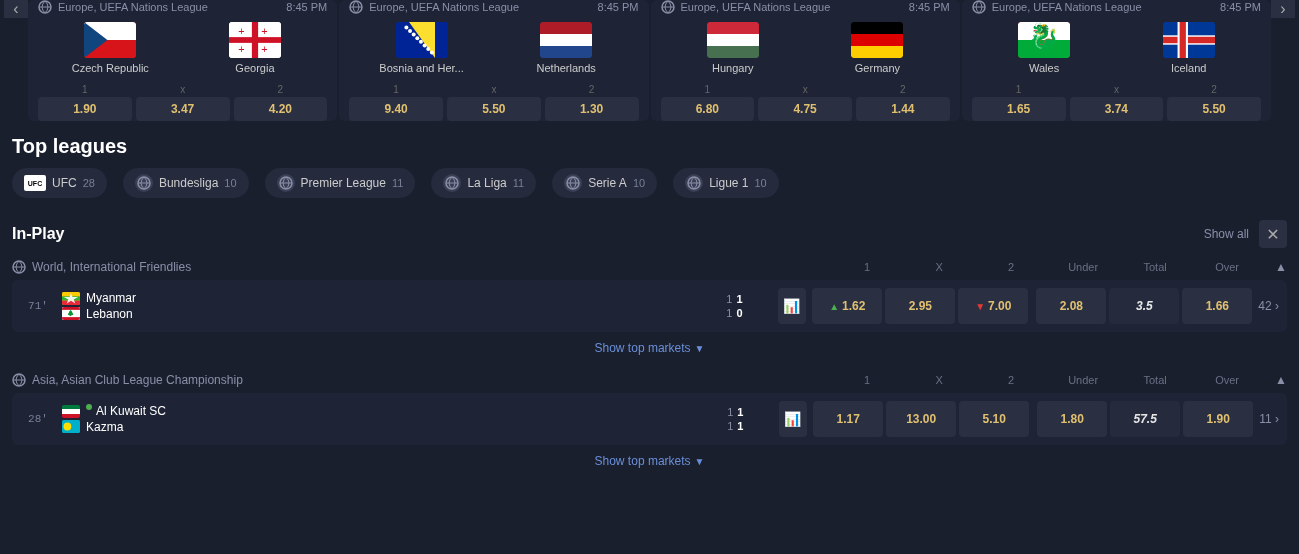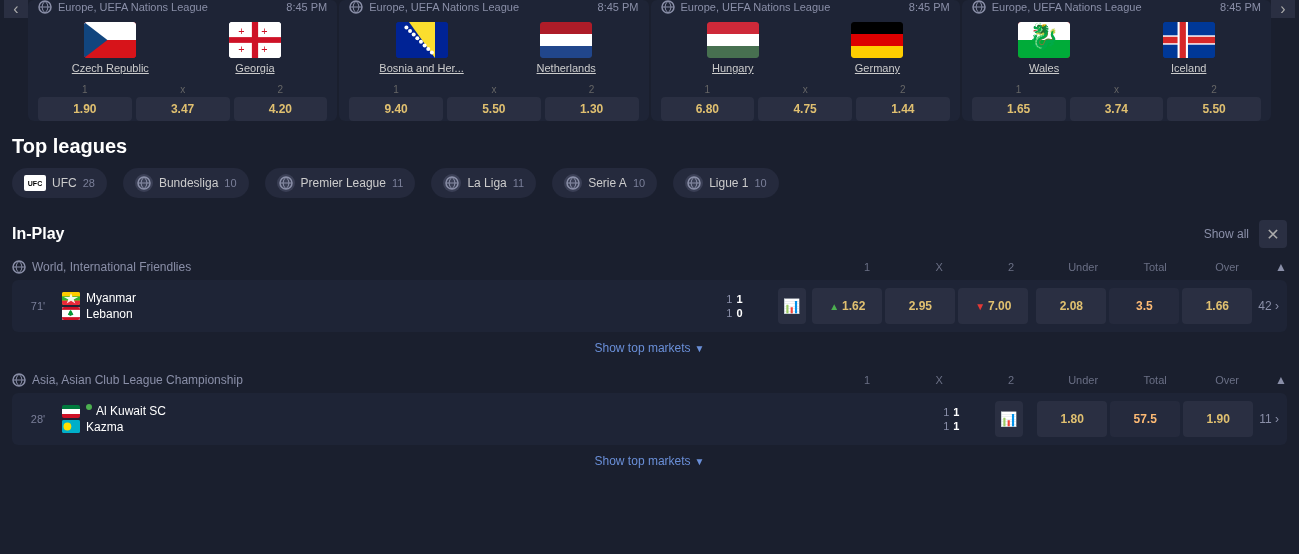--- a/index.html
+++ b/index.html
@@ -72,21 +72,20 @@
     .team-flag {
       width: 52px;
       height: 36px;
       border-radius: 3px;
       overflow: hidden;
     }
     .team-name {
       font-size: 11px;
       color: #ccc;
       text-align: center;
-      text-decoration: underline;
     }
     .match-odds {
       display: flex;
       gap: 4px;
     }
     .odd-item {
       display: flex;
       flex-direction: column;
       align-items: center;
       flex: 1;
@@ -227,20 +226,21 @@
       border-radius: 6px;
       margin-bottom: 3px;
       padding: 6px 8px;
       min-height: 52px;
     }
     .match-row-time {
       width: 36px;
       color: #7a7f99;
       font-size: 11px;
       text-align: center;
+      font-family: Liberation Mono, monospace;
     }
     .match-row-flags {
       display: flex;
       flex-direction: column;
       gap: 2px;
       margin: 0 6px;
     }
     .match-row-teams {
       flex: 1;
       display: flex;
@@ -298,21 +298,21 @@
       border-radius: 4px;
       display: flex;
       align-items: center;
       justify-content: center;
       font-size: 12px;
       font-weight: bold;
       color: #e0c070;
       cursor: pointer;
       gap: 3px;
     }
-    .odds-cell.plain { color: #fdba74; background: #252a3d; }
+    .odds-cell.plain { color: #e5e5e5; background: #252a3d; font-style: italic; }
     .odds-cell .arrow-up { color: #4caf50; font-size: 10px; }
     .odds-cell .arrow-down { color: #e53935; font-size: 10px; }
     .odds-group-separator { width: 8px; }
     .more-markets {
       display: flex;
       align-items: center;
       justify-content: center;
       background: none;
       border: none;
       color: #8a8fa8;
@@ -735,20 +735,25 @@
             <div class="score-line">
               <span>1</span>
               <span class="bold">1</span>
             </div>
             <div class="score-line">
               <span>1</span>
               <span class="bold">1</span>
             </div>
           </div>
           <button class="chart-btn">📊</button>
+          <div class="odds-group">
+            <div class="odds-cell">1.17</div>
+            <div class="odds-cell">13.00</div>
+            <div class="odds-cell">5.10</div>
+          </div>
           <div class="odds-group-separator"></div>
           <div class="odds-group">
             <div class="odds-cell">1.80</div>
             <div class="odds-cell plain">57.5</div>
             <div class="odds-cell">1.90</div>
           </div>
           <button class="more-markets">11 ›</button>
         </div>
         <div class="show-top-markets">
           <span>Show top markets</span> 

